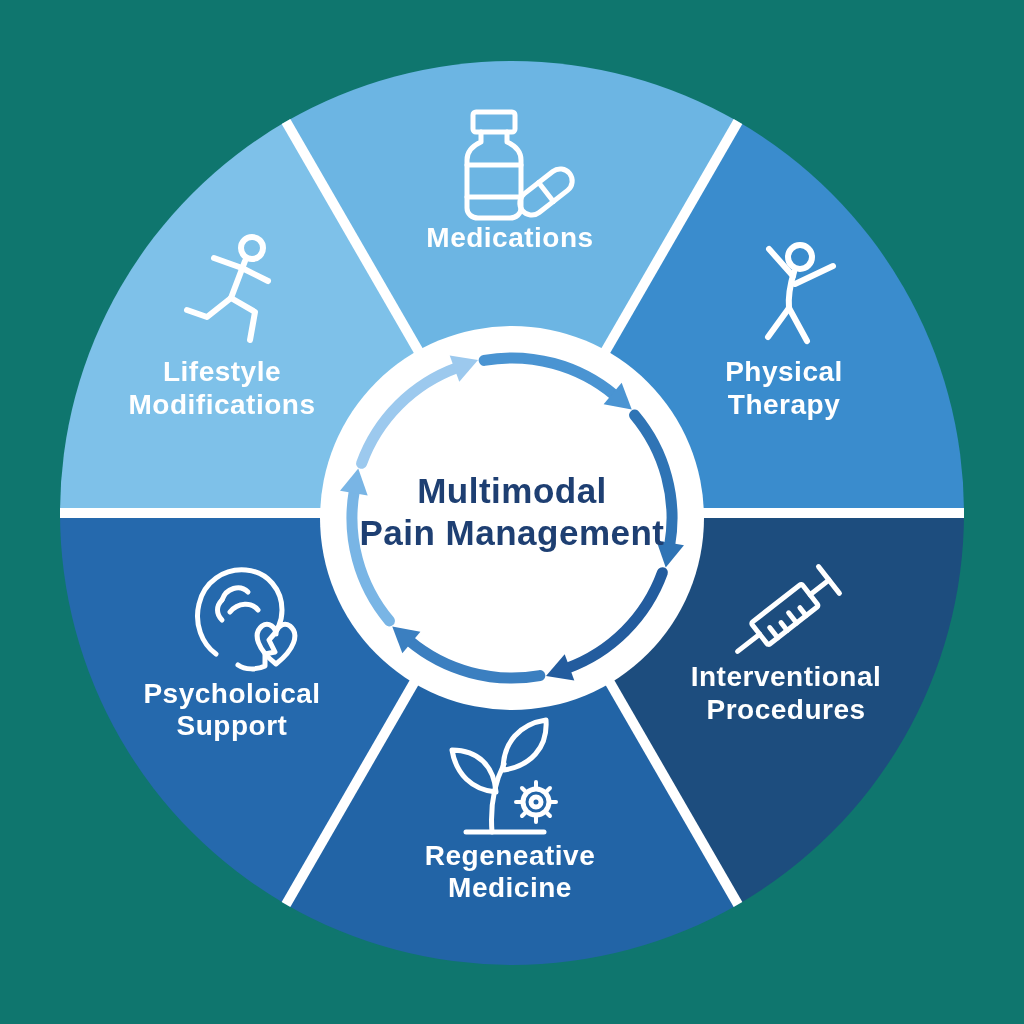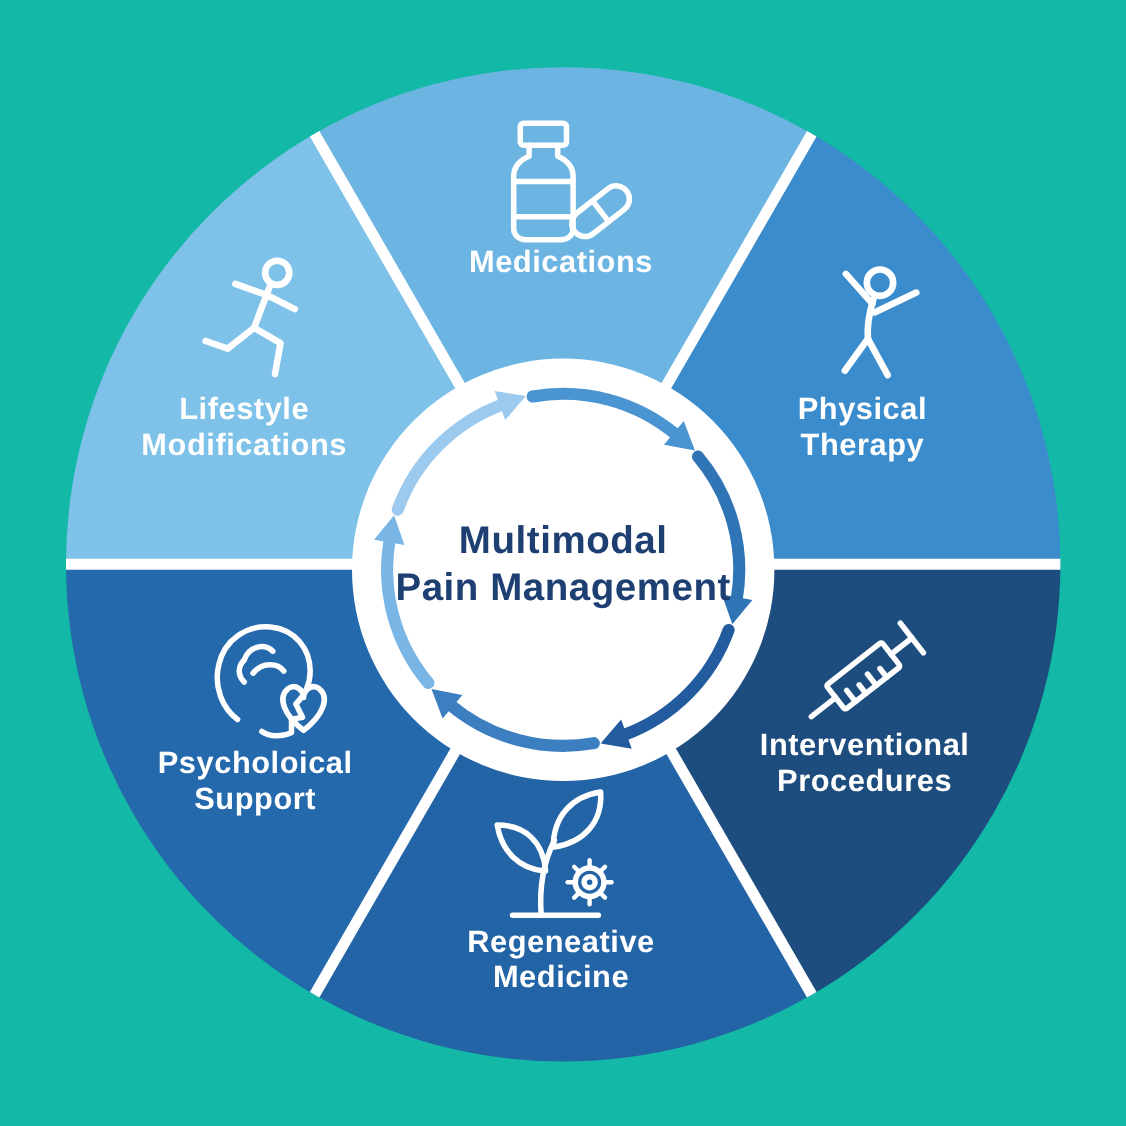--- a/index.html
+++ b/index.html
@@ -5,21 +5,21 @@
   html, body {
     margin: 0;
     padding: 0;
     background: #ffffff;
     font-family: "Liberation Sans", sans-serif;
   }
   .canvas {
     position: relative;
     width: 1024px;
     height: 1024px;
-    background: #14b8a6;
+    background: #0f766e;
     overflow: hidden;
   }
   svg { display: block; }
   text {
     font-family: "Liberation Sans", sans-serif;
     font-weight: 700;
   }
   .segment-label {
     font-size: 28px;
     letter-spacing: 0.5px;

